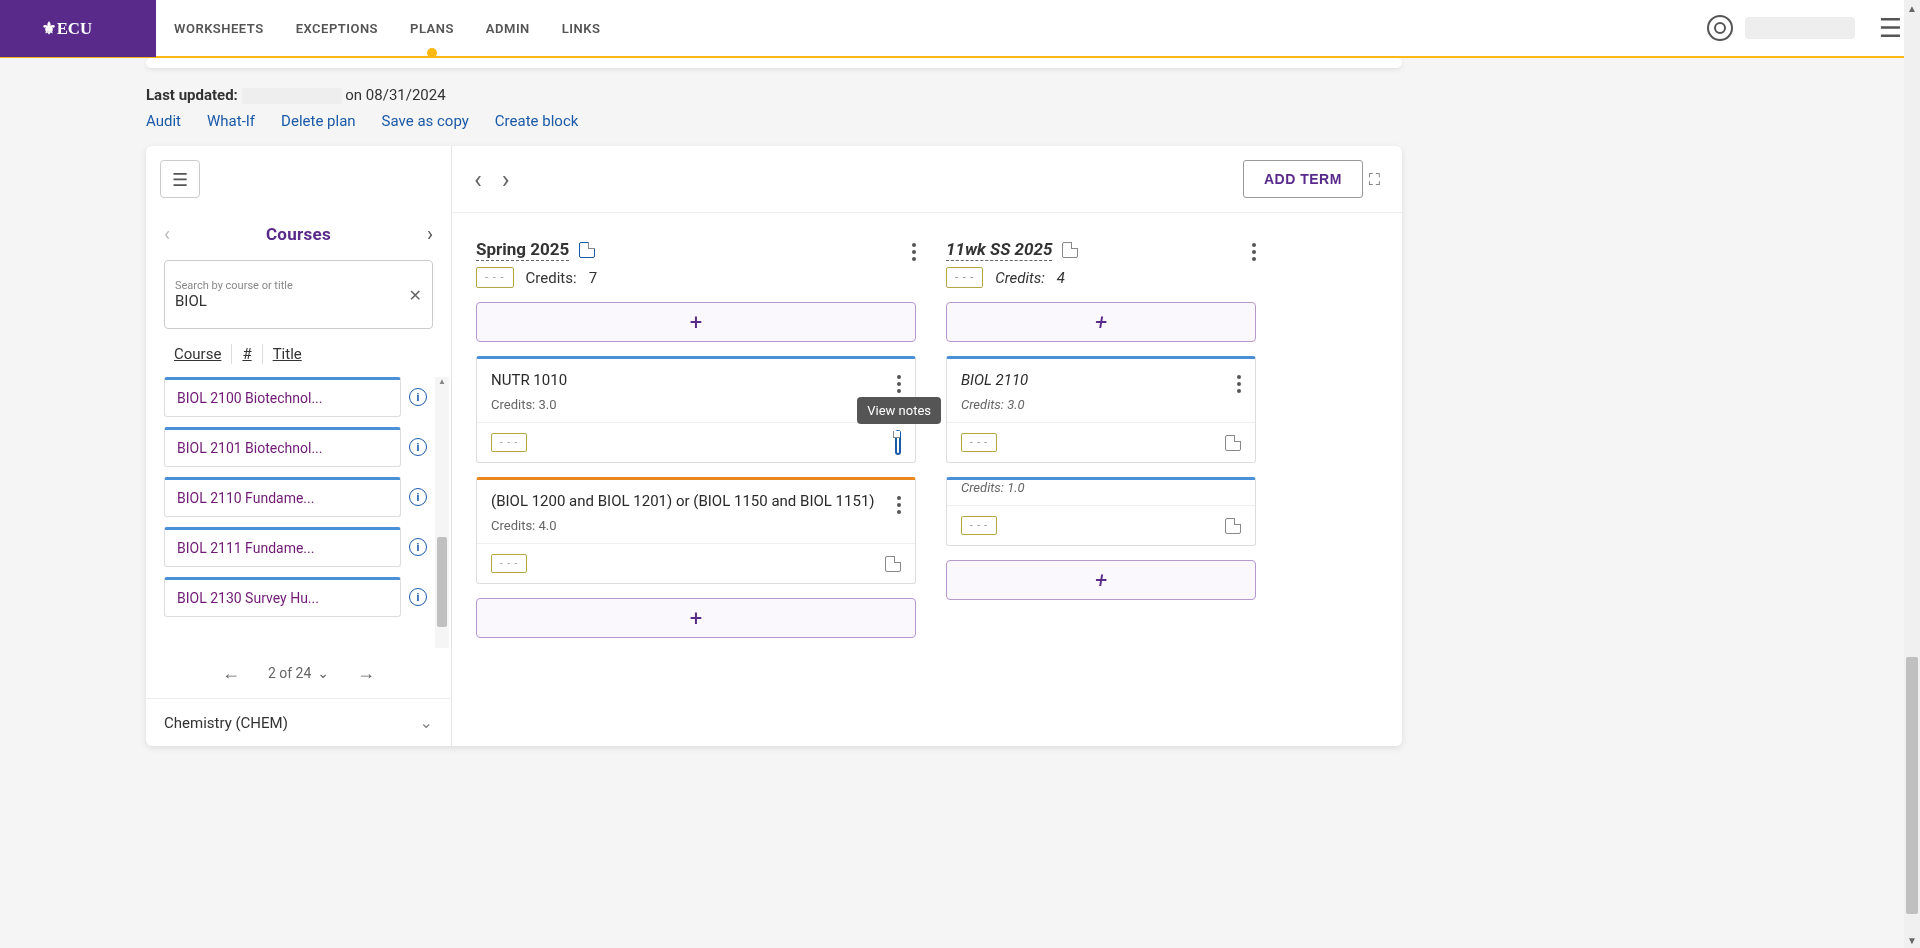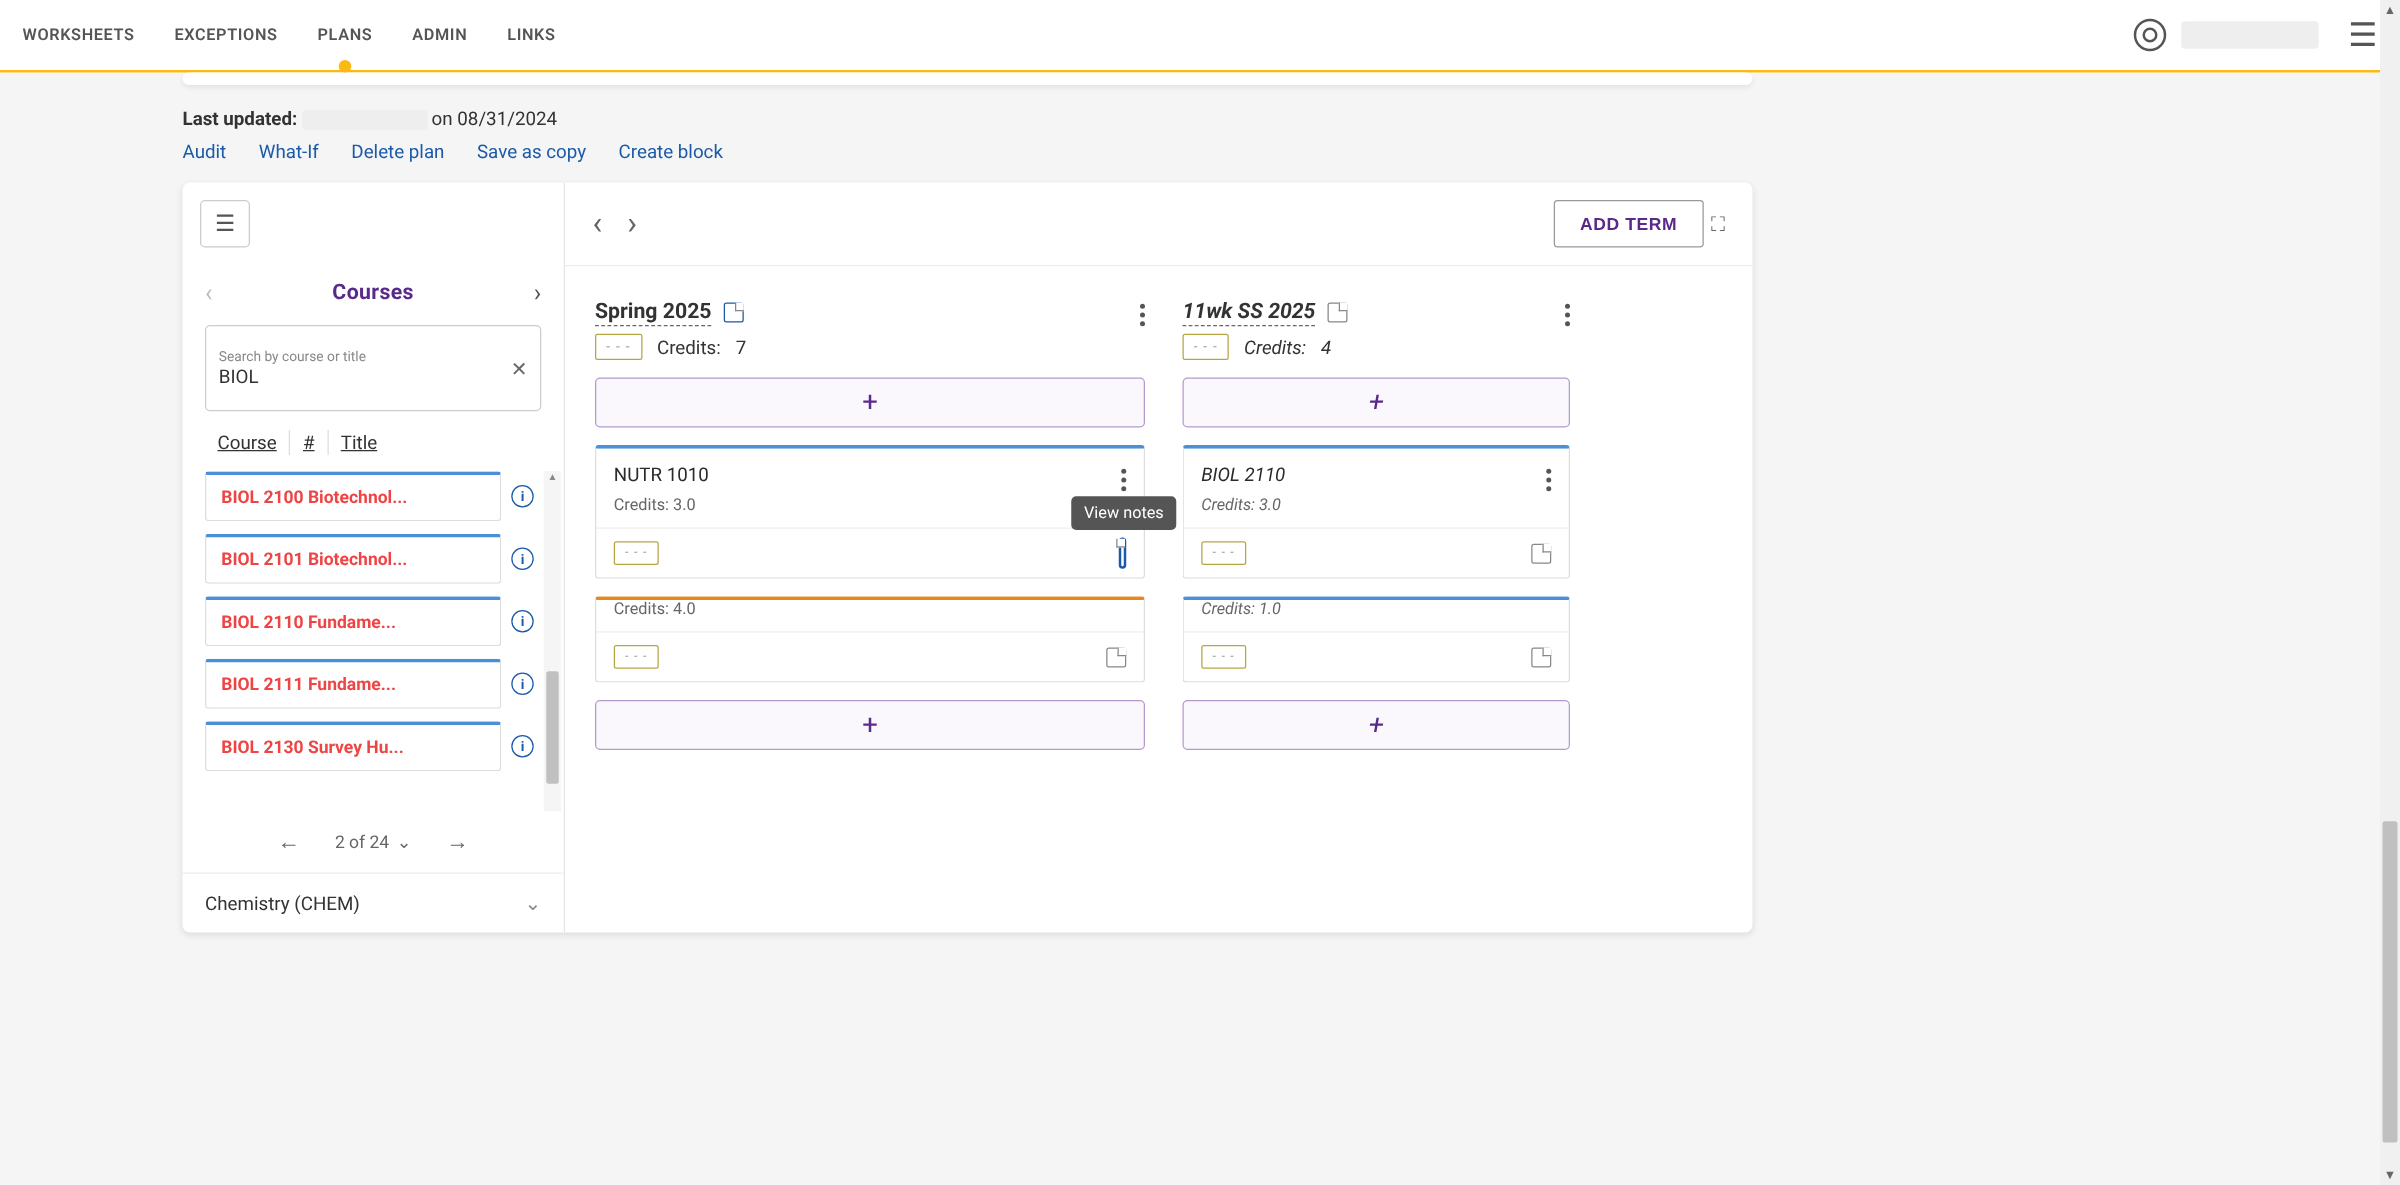--- a/index.html
+++ b/index.html
@@ -39,21 +39,21 @@
 .search-box { margin: 0 18px 12px 18px; border: 1px solid #ccc; border-radius: 4px; padding: 18px 10px; position: relative; }
 .search-box .placeholder { font-size: 11px; color: #888; }
 .search-box .value { font-size: 15px; color: #333; }
 .search-box .clear { position: absolute; right: 10px; top: 50%; transform: translateY(-50%); font-size: 16px; color: #666; cursor: pointer; }
 .filter-row { display: flex; align-items: center; padding: 0 18px 10px 18px; gap: 0; font-size: 15px; text-decoration: underline; }
 .filter-row span { padding: 4px 10px; }
 .filter-row .sep { width: 1px; height: 20px; background: #ddd; padding: 0; }
 .course-list-wrap { display: flex; flex: 1; min-height: 0; }
 .course-list { flex: 1; padding: 0 8px 0 18px; overflow: hidden; }
 .course-item { display: flex; align-items: center; gap: 8px; margin-bottom: 10px; }
-.course-card { flex: 1; border: 1px solid #ddd; border-top: 3px solid #4a90d9; border-radius: 3px; padding: 10px 12px; font-size: 14px; color: #ef4444; white-space: nowrap; overflow: hidden; text-overflow: ellipsis; font-weight: bold; }
+.course-card { flex: 1; border: 1px solid #ddd; border-top: 3px solid #4a90d9; border-radius: 3px; padding: 10px 12px; font-size: 14px; color: #701a75; white-space: nowrap; overflow: hidden; text-overflow: ellipsis; }
 .info-icon { width: 18px; height: 18px; border: 1.5px solid #1a5aa8; border-radius: 50%; color: #1a5aa8; font-size: 11px; font-weight: bold; display: flex; align-items: center; justify-content: center; cursor: pointer; }
 .list-scroll { width: 14px; background: #f5f5f5; position: relative; margin-right: 2px; }
 .list-scroll .arrow-up { position: absolute; top: 0; left: 0; right: 0; height: 10px; font-size: 8px; text-align: center; color: #888; }
 .list-scroll .thumb { position: absolute; top: 160px; left: 2px; right: 2px; height: 90px; background: #c0c0c0; border-radius: 2px; }
 .pager { display: flex; align-items: center; justify-content: center; gap: 28px; padding: 14px 0; font-size: 14px; color: #666; }
 .pager .arrow { font-size: 18px; cursor: pointer; }
 .pager .pgtxt { display: flex; align-items: center; gap: 6px; }
 .subject-row { display: flex; align-items: center; justify-content: space-between; padding: 14px 18px; font-size: 15px; color: #333; border-top: 1px solid #eee; cursor: pointer; }
 .subject-row .chev { color: #888; font-size: 16px; }
 
@@ -85,20 +85,25 @@
 .plan-course .pc-credits { font-size: 13px; color: #666; padding: 0 14px 10px 14px; }
 .plan-course .pc-foot { display: flex; justify-content: space-between; align-items: center; padding: 10px 14px; border-top: 1px solid #eee; }
 .plan-course .dash-badge { font-size: 10px; }
 .tooltip { position: absolute; background: #555; color: #fff; font-size: 13px; padding: 6px 10px; border-radius: 4px; right: -40px; top: -36px; white-space: nowrap; z-index: 10; }
 .note-icon.boxed { border: 2px solid #1a5aa8; border-radius: 4px; padding: 1px; width: 20px; height: 20px; }
 </style>
 </head>
 <body>
 
 <div class="topbar">
+  <div class="logo">
+    <svg viewBox="0 0 120 40" width="100">
+        <text x="8" y="28" fill="#fff" font-size="24" font-family="Georgia" font-weight="bold">⚜ECU</text>
+      </svg>
+  </div>
   <div class="topnav">
     <a>WORKSHEETS</a>
     <a>EXCEPTIONS</a>
     <a class="active">PLANS</a>
     <a>ADMIN</a>
     <a>LINKS</a>
   </div>
   <div class="topright">
     <div class="user-icon"></div>
     <div class="user-name"></div>
@@ -237,20 +242,28 @@
             <div class="pc-foot">
               <span class="dash-badge">- - -</span>
               <span style="position:relative">
                 <span class="note-icon boxed"></span>
                 <span class="tooltip">View notes</span>
               </span>
             </div>
           </div>
 
           <div class="plan-course orange">
+            <div class="pc-head">
+              <span class="pc-title" style="white-space:normal;">(BIOL 1200 and BIOL 1201) or (BIOL 1150 and BIOL 1151)</span>
+              <div class="kebab">
+                  <span></span>
+                  <span></span>
+                  <span></span>
+                </div>
+            </div>
             <div class="pc-credits">Credits: 4.0</div>
             <div class="pc-foot">
               <span class="dash-badge">- - -</span>
               <span class="note-icon"></span>
             </div>
           </div>
 
           <div class="add-slot bottom">+</div>
         </div>
 

